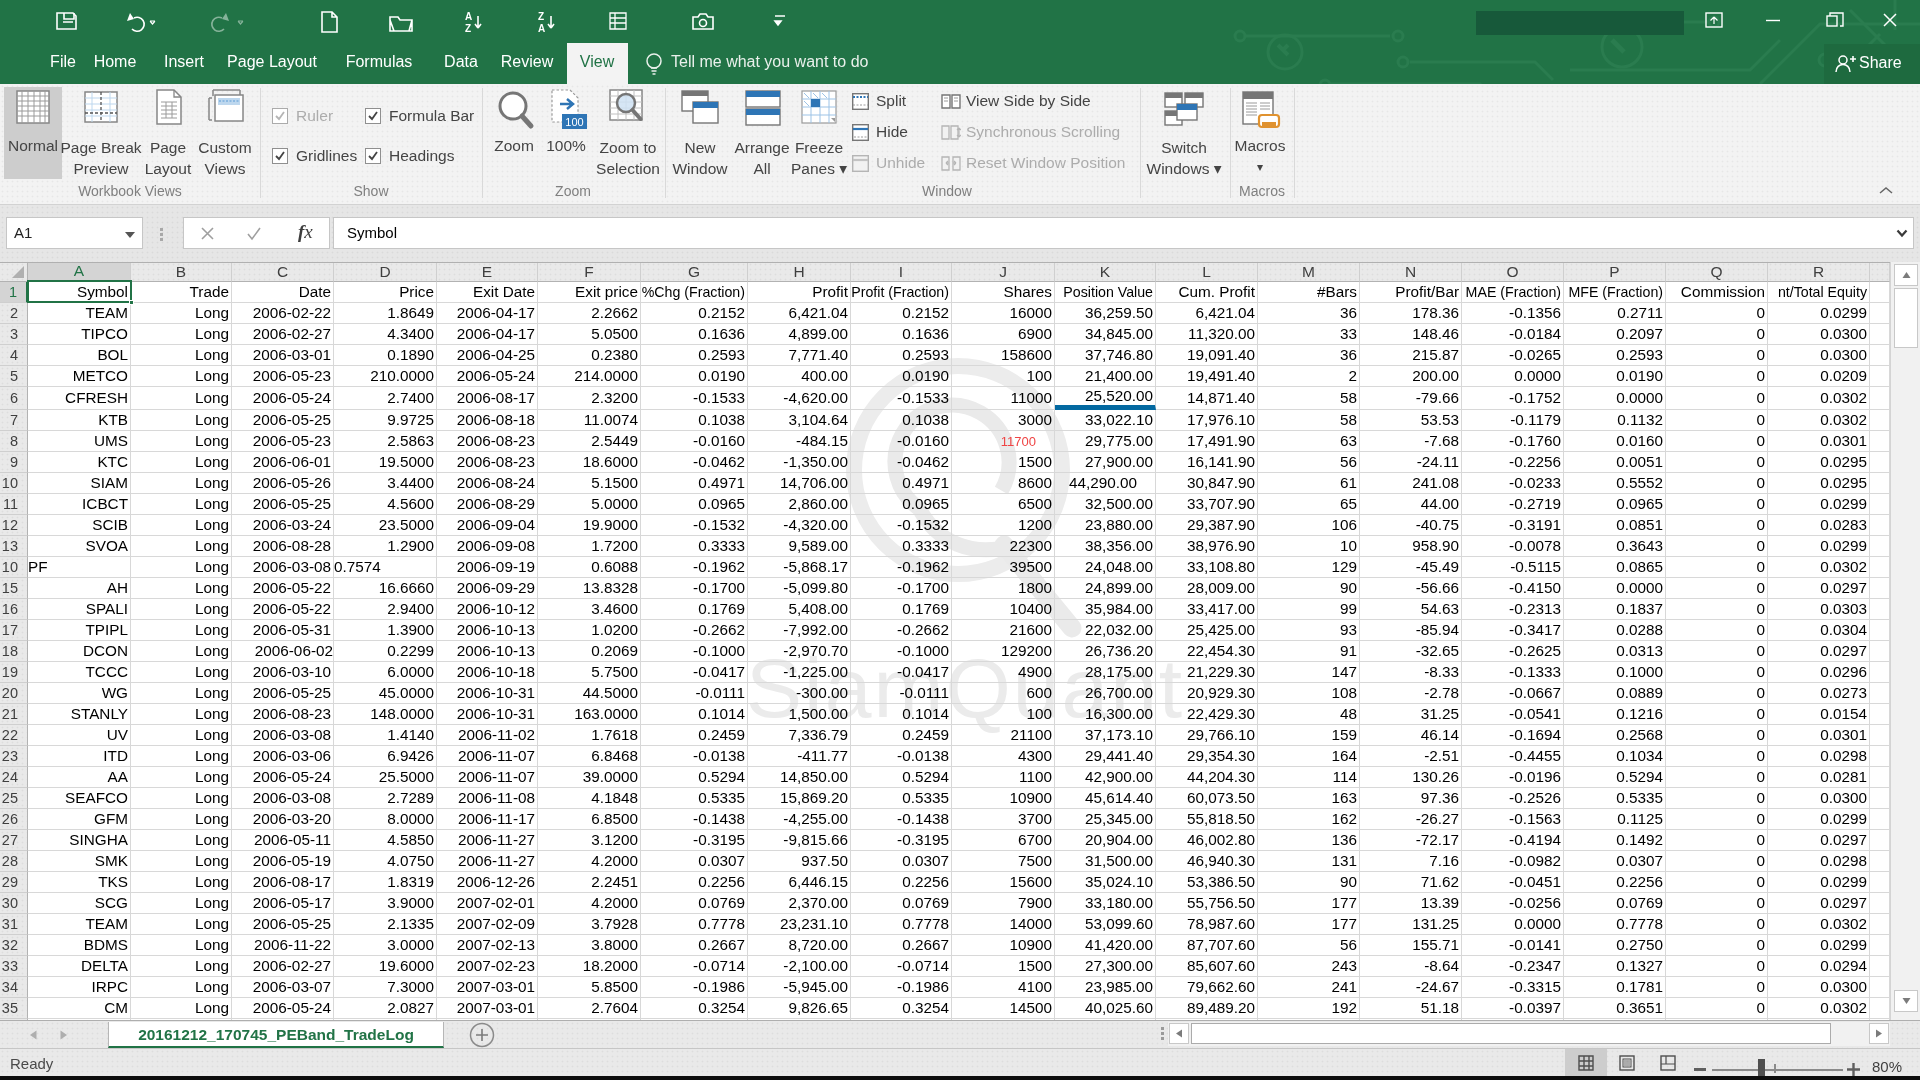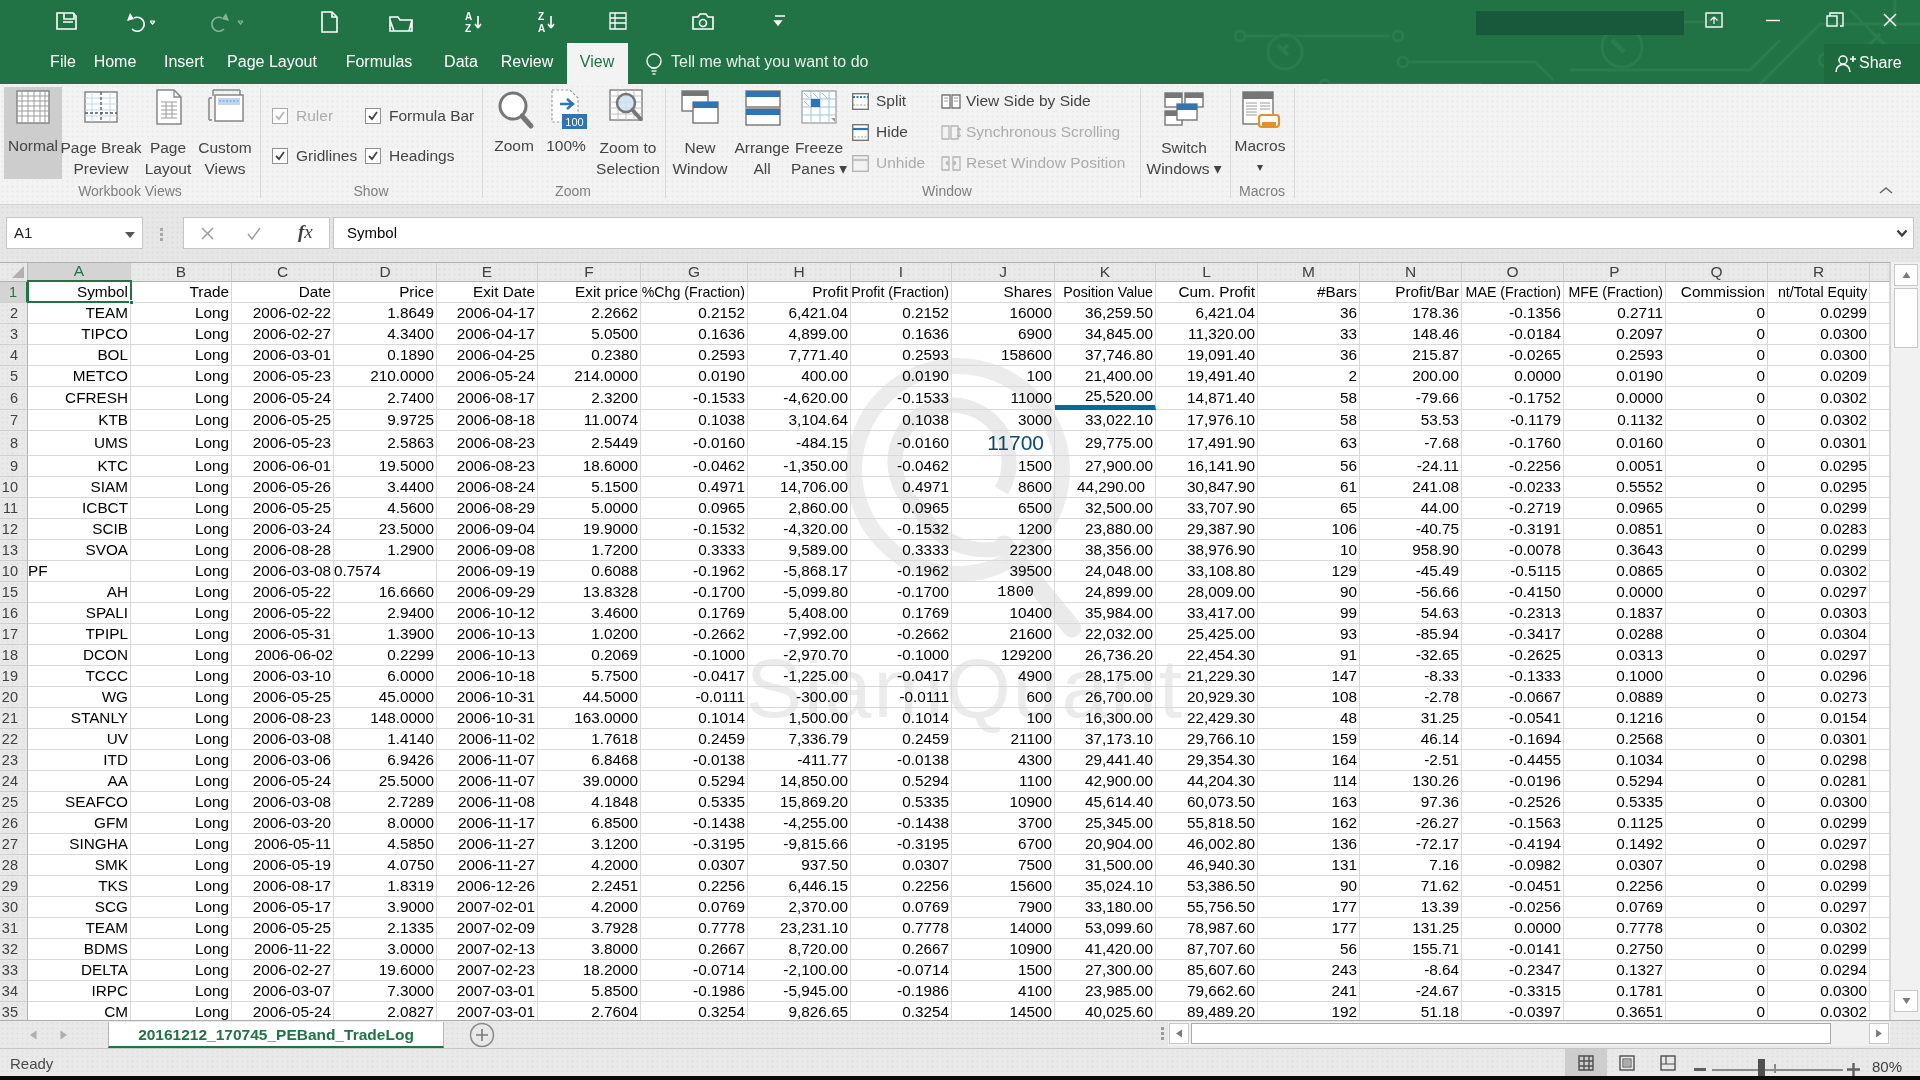--- a/index.html
+++ b/index.html
@@ -508,21 +508,21 @@
 <td style="background-color:#e9e9e9;background-image:radial-gradient(circle, rgba(0,0,0,0.05) 0.8px, transparent 1.1px);background-size:5px 5px;border-right:1px solid #b2b2b2;border-bottom:1px solid #cfcfcf;text-align:right;padding-right:9px;font-size:14.5px;color:#3f3f3f;">8</td>
 <td style="border-right:1px solid #d8d8d8;border-bottom:1px solid #d8d8d8;text-align:right;padding-right:2px;font-size:15.3px;color:#000;white-space:nowrap;overflow:hidden;">UMS</td>
 <td style="border-right:1px solid #d8d8d8;border-bottom:1px solid #d8d8d8;text-align:right;padding-right:2px;font-size:15.3px;color:#000;white-space:nowrap;overflow:hidden;">Long</td>
 <td style="border-right:1px solid #d8d8d8;border-bottom:1px solid #d8d8d8;text-align:right;padding-right:2px;font-size:15.3px;color:#000;white-space:nowrap;overflow:hidden;">2006-05-23</td>
 <td style="border-right:1px solid #d8d8d8;border-bottom:1px solid #d8d8d8;text-align:right;padding-right:2px;font-size:15.3px;color:#000;white-space:nowrap;overflow:hidden;">2.5863</td>
 <td style="border-right:1px solid #d8d8d8;border-bottom:1px solid #d8d8d8;text-align:right;padding-right:2px;font-size:15.3px;color:#000;white-space:nowrap;overflow:hidden;">2006-08-23</td>
 <td style="border-right:1px solid #d8d8d8;border-bottom:1px solid #d8d8d8;text-align:right;padding-right:2px;font-size:15.3px;color:#000;white-space:nowrap;overflow:hidden;">2.5449</td>
 <td style="border-right:1px solid #d8d8d8;border-bottom:1px solid #d8d8d8;text-align:right;padding-right:2px;font-size:15.3px;color:#000;white-space:nowrap;overflow:hidden;">-0.0160</td>
 <td style="border-right:1px solid #d8d8d8;border-bottom:1px solid #d8d8d8;text-align:right;padding-right:2px;font-size:15.3px;color:#000;white-space:nowrap;overflow:hidden;">-484.15</td>
 <td style="border-right:1px solid #d8d8d8;border-bottom:1px solid #d8d8d8;text-align:right;padding-right:2px;font-size:15.3px;color:#000;white-space:nowrap;overflow:hidden;">-0.0160</td>
-<td style="border-right:1px solid #d8d8d8;border-bottom:1px solid #d8d8d8;text-align:right;padding-right:10px;font-size:21px;color:#0c4a6e;white-space:nowrap;overflow:hidden;">11700</td>
+<td style="border-right:1px solid #d8d8d8;border-bottom:1px solid #d8d8d8;text-align:right;padding-right:18px;font-size:13px;color:#ef4444;white-space:nowrap;overflow:hidden;">11700</td>
 <td style="border-right:1px solid #d8d8d8;border-bottom:1px solid #d8d8d8;text-align:right;padding-right:2px;font-size:15.3px;color:#000;white-space:nowrap;overflow:hidden;">29,775.00</td>
 <td style="border-right:1px solid #d8d8d8;border-bottom:1px solid #d8d8d8;text-align:right;padding-right:2px;font-size:15.3px;color:#000;white-space:nowrap;overflow:hidden;">17,491.90</td>
 <td style="border-right:1px solid #d8d8d8;border-bottom:1px solid #d8d8d8;text-align:right;padding-right:2px;font-size:15.3px;color:#000;white-space:nowrap;overflow:hidden;">63</td>
 <td style="border-right:1px solid #d8d8d8;border-bottom:1px solid #d8d8d8;text-align:right;padding-right:2px;font-size:15.3px;color:#000;white-space:nowrap;overflow:hidden;">-7.68</td>
 <td style="border-right:1px solid #d8d8d8;border-bottom:1px solid #d8d8d8;text-align:right;padding-right:2px;font-size:15.3px;color:#000;white-space:nowrap;overflow:hidden;">-0.1760</td>
 <td style="border-right:1px solid #d8d8d8;border-bottom:1px solid #d8d8d8;text-align:right;padding-right:2px;font-size:15.3px;color:#000;white-space:nowrap;overflow:hidden;">0.0160</td>
 <td style="border-right:1px solid #d8d8d8;border-bottom:1px solid #d8d8d8;text-align:right;padding-right:2px;font-size:15.3px;color:#000;white-space:nowrap;overflow:hidden;">0</td>
 <td style="border-right:1px solid #d8d8d8;border-bottom:1px solid #d8d8d8;text-align:right;padding-right:2px;font-size:15.3px;color:#000;white-space:nowrap;overflow:hidden;">0.0301</td>
 <td style="border-right:1px solid #d8d8d8;border-bottom:1px solid #d8d8d8;text-align:right;padding-right:2px;font-size:15.3px;color:#000;white-space:nowrap;overflow:hidden;"></td>
 </tr>
@@ -553,21 +553,21 @@
 <td style="border-right:1px solid #d8d8d8;border-bottom:1px solid #d8d8d8;text-align:right;padding-right:2px;font-size:15.3px;color:#000;white-space:nowrap;overflow:hidden;">SIAM</td>
 <td style="border-right:1px solid #d8d8d8;border-bottom:1px solid #d8d8d8;text-align:right;padding-right:2px;font-size:15.3px;color:#000;white-space:nowrap;overflow:hidden;">Long</td>
 <td style="border-right:1px solid #d8d8d8;border-bottom:1px solid #d8d8d8;text-align:right;padding-right:2px;font-size:15.3px;color:#000;white-space:nowrap;overflow:hidden;">2006-05-26</td>
 <td style="border-right:1px solid #d8d8d8;border-bottom:1px solid #d8d8d8;text-align:right;padding-right:2px;font-size:15.3px;color:#000;white-space:nowrap;overflow:hidden;">3.4400</td>
 <td style="border-right:1px solid #d8d8d8;border-bottom:1px solid #d8d8d8;text-align:right;padding-right:2px;font-size:15.3px;color:#000;white-space:nowrap;overflow:hidden;">2006-08-24</td>
 <td style="border-right:1px solid #d8d8d8;border-bottom:1px solid #d8d8d8;text-align:right;padding-right:2px;font-size:15.3px;color:#000;white-space:nowrap;overflow:hidden;">5.1500</td>
 <td style="border-right:1px solid #d8d8d8;border-bottom:1px solid #d8d8d8;text-align:right;padding-right:2px;font-size:15.3px;color:#000;white-space:nowrap;overflow:hidden;">0.4971</td>
 <td style="border-right:1px solid #d8d8d8;border-bottom:1px solid #d8d8d8;text-align:right;padding-right:2px;font-size:15.3px;color:#000;white-space:nowrap;overflow:hidden;">14,706.00</td>
 <td style="border-right:1px solid #d8d8d8;border-bottom:1px solid #d8d8d8;text-align:right;padding-right:2px;font-size:15.3px;color:#000;white-space:nowrap;overflow:hidden;">0.4971</td>
 <td style="border-right:1px solid #d8d8d8;border-bottom:1px solid #d8d8d8;text-align:right;padding-right:2px;font-size:15.3px;color:#000;white-space:nowrap;overflow:hidden;">8600</td>
-<td style="border-right:1px solid #d8d8d8;border-bottom:1px solid #d8d8d8;text-align:right;padding-right:10px;font-size:15.3px;color:#000;white-space:nowrap;overflow:hidden;">44,290.00</td>
+<td style="border-right:1px solid #d8d8d8;border-bottom:1px solid #d8d8d8;text-align:right;padding-right:18px;font-size:15.3px;color:#000;white-space:nowrap;overflow:hidden;">44,290.00</td>
 <td style="border-right:1px solid #d8d8d8;border-bottom:1px solid #d8d8d8;text-align:right;padding-right:2px;font-size:15.3px;color:#000;white-space:nowrap;overflow:hidden;">30,847.90</td>
 <td style="border-right:1px solid #d8d8d8;border-bottom:1px solid #d8d8d8;text-align:right;padding-right:2px;font-size:15.3px;color:#000;white-space:nowrap;overflow:hidden;">61</td>
 <td style="border-right:1px solid #d8d8d8;border-bottom:1px solid #d8d8d8;text-align:right;padding-right:2px;font-size:15.3px;color:#000;white-space:nowrap;overflow:hidden;">241.08</td>
 <td style="border-right:1px solid #d8d8d8;border-bottom:1px solid #d8d8d8;text-align:right;padding-right:2px;font-size:15.3px;color:#000;white-space:nowrap;overflow:hidden;">-0.0233</td>
 <td style="border-right:1px solid #d8d8d8;border-bottom:1px solid #d8d8d8;text-align:right;padding-right:2px;font-size:15.3px;color:#000;white-space:nowrap;overflow:hidden;">0.5552</td>
 <td style="border-right:1px solid #d8d8d8;border-bottom:1px solid #d8d8d8;text-align:right;padding-right:2px;font-size:15.3px;color:#000;white-space:nowrap;overflow:hidden;">0</td>
 <td style="border-right:1px solid #d8d8d8;border-bottom:1px solid #d8d8d8;text-align:right;padding-right:2px;font-size:15.3px;color:#000;white-space:nowrap;overflow:hidden;">0.0295</td>
 <td style="border-right:1px solid #d8d8d8;border-bottom:1px solid #d8d8d8;text-align:right;padding-right:2px;font-size:15.3px;color:#000;white-space:nowrap;overflow:hidden;"></td>
 </tr>
 <tr style="height:21px;">
@@ -662,21 +662,21 @@
 <td style="background-color:#e9e9e9;background-image:radial-gradient(circle, rgba(0,0,0,0.05) 0.8px, transparent 1.1px);background-size:5px 5px;border-right:1px solid #b2b2b2;border-bottom:1px solid #cfcfcf;text-align:right;padding-right:9px;font-size:14.5px;color:#3f3f3f;">15</td>
 <td style="border-right:1px solid #d8d8d8;border-bottom:1px solid #d8d8d8;text-align:right;padding-right:2px;font-size:15.3px;color:#000;white-space:nowrap;overflow:hidden;">AH</td>
 <td style="border-right:1px solid #d8d8d8;border-bottom:1px solid #d8d8d8;text-align:right;padding-right:2px;font-size:15.3px;color:#000;white-space:nowrap;overflow:hidden;">Long</td>
 <td style="border-right:1px solid #d8d8d8;border-bottom:1px solid #d8d8d8;text-align:right;padding-right:2px;font-size:15.3px;color:#000;white-space:nowrap;overflow:hidden;">2006-05-22</td>
 <td style="border-right:1px solid #d8d8d8;border-bottom:1px solid #d8d8d8;text-align:right;padding-right:2px;font-size:15.3px;color:#000;white-space:nowrap;overflow:hidden;">16.6660</td>
 <td style="border-right:1px solid #d8d8d8;border-bottom:1px solid #d8d8d8;text-align:right;padding-right:2px;font-size:15.3px;color:#000;white-space:nowrap;overflow:hidden;">2006-09-29</td>
 <td style="border-right:1px solid #d8d8d8;border-bottom:1px solid #d8d8d8;text-align:right;padding-right:2px;font-size:15.3px;color:#000;white-space:nowrap;overflow:hidden;">13.8328</td>
 <td style="border-right:1px solid #d8d8d8;border-bottom:1px solid #d8d8d8;text-align:right;padding-right:2px;font-size:15.3px;color:#000;white-space:nowrap;overflow:hidden;">-0.1700</td>
 <td style="border-right:1px solid #d8d8d8;border-bottom:1px solid #d8d8d8;text-align:right;padding-right:2px;font-size:15.3px;color:#000;white-space:nowrap;overflow:hidden;">-5,099.80</td>
 <td style="border-right:1px solid #d8d8d8;border-bottom:1px solid #d8d8d8;text-align:right;padding-right:2px;font-size:15.3px;color:#000;white-space:nowrap;overflow:hidden;">-0.1700</td>
-<td style="border-right:1px solid #d8d8d8;border-bottom:1px solid #d8d8d8;text-align:right;padding-right:20px;font-size:15.3px;color:#000;white-space:nowrap;overflow:hidden;font-family:Liberation Mono, monospace;">1800</td>
+<td style="border-right:1px solid #d8d8d8;border-bottom:1px solid #d8d8d8;text-align:right;padding-right:2px;font-size:15.3px;color:#000;white-space:nowrap;overflow:hidden;">1800</td>
 <td style="border-right:1px solid #d8d8d8;border-bottom:1px solid #d8d8d8;text-align:right;padding-right:2px;font-size:15.3px;color:#000;white-space:nowrap;overflow:hidden;">24,899.00</td>
 <td style="border-right:1px solid #d8d8d8;border-bottom:1px solid #d8d8d8;text-align:right;padding-right:2px;font-size:15.3px;color:#000;white-space:nowrap;overflow:hidden;">28,009.00</td>
 <td style="border-right:1px solid #d8d8d8;border-bottom:1px solid #d8d8d8;text-align:right;padding-right:2px;font-size:15.3px;color:#000;white-space:nowrap;overflow:hidden;">90</td>
 <td style="border-right:1px solid #d8d8d8;border-bottom:1px solid #d8d8d8;text-align:right;padding-right:2px;font-size:15.3px;color:#000;white-space:nowrap;overflow:hidden;">-56.66</td>
 <td style="border-right:1px solid #d8d8d8;border-bottom:1px solid #d8d8d8;text-align:right;padding-right:2px;font-size:15.3px;color:#000;white-space:nowrap;overflow:hidden;">-0.4150</td>
 <td style="border-right:1px solid #d8d8d8;border-bottom:1px solid #d8d8d8;text-align:right;padding-right:2px;font-size:15.3px;color:#000;white-space:nowrap;overflow:hidden;">0.0000</td>
 <td style="border-right:1px solid #d8d8d8;border-bottom:1px solid #d8d8d8;text-align:right;padding-right:2px;font-size:15.3px;color:#000;white-space:nowrap;overflow:hidden;">0</td>
 <td style="border-right:1px solid #d8d8d8;border-bottom:1px solid #d8d8d8;text-align:right;padding-right:2px;font-size:15.3px;color:#000;white-space:nowrap;overflow:hidden;">0.0297</td>
 <td style="border-right:1px solid #d8d8d8;border-bottom:1px solid #d8d8d8;text-align:right;padding-right:2px;font-size:15.3px;color:#000;white-space:nowrap;overflow:hidden;"></td>
 </tr>

